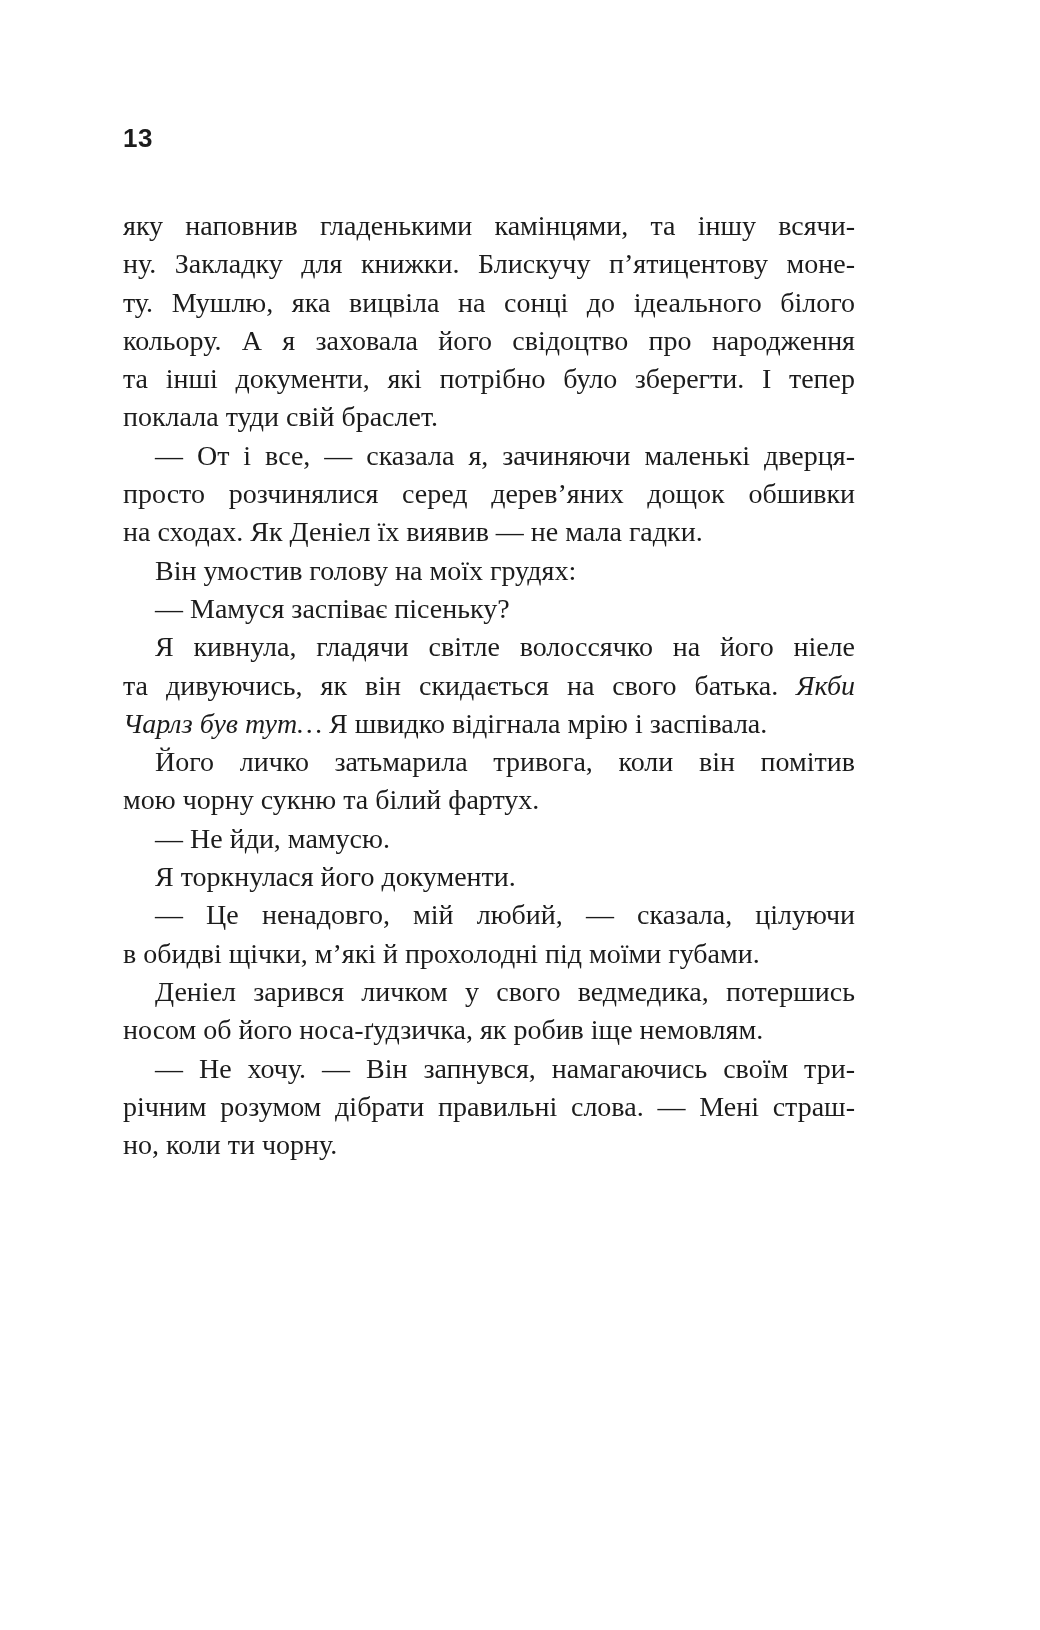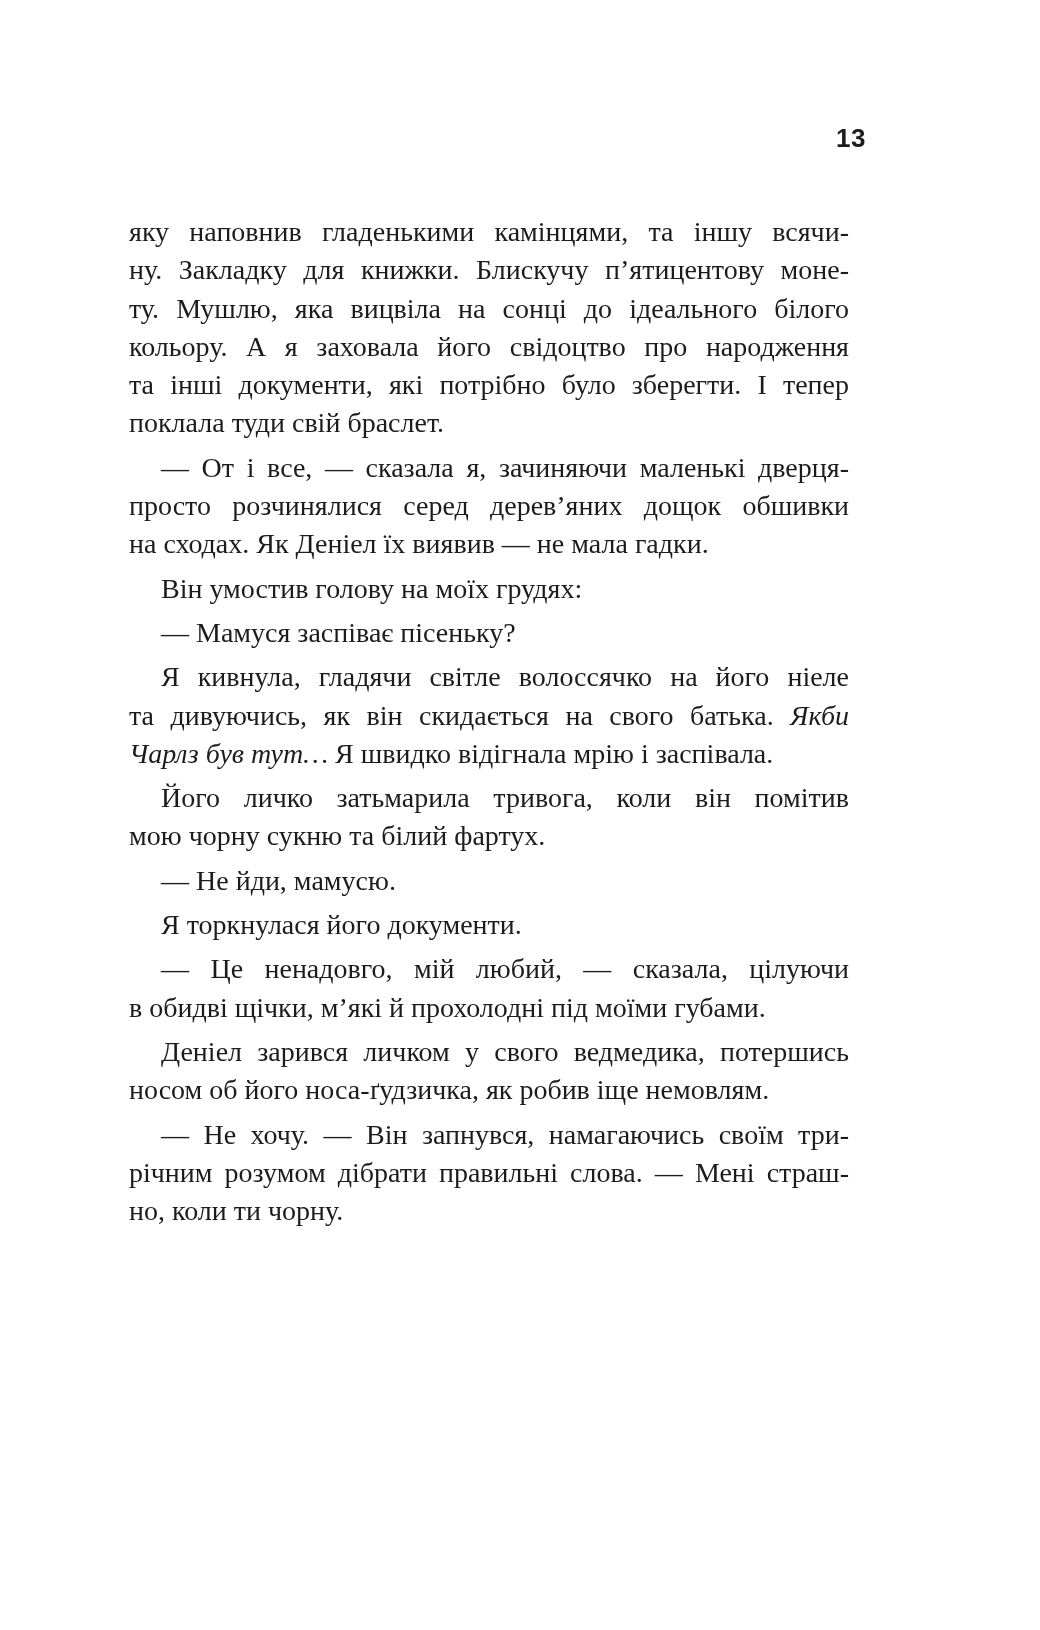--- a/index.html
+++ b/index.html
@@ -10,42 +10,42 @@
   .page {
     position: relative;
     width: 1040px;
     height: 1630px;
     background: #ffffff;
     overflow: hidden;
   }
   .folio {
     position: absolute;
     top: 124px;
-    left: 134px;
+    left: 123px;
     width: 732px;
-    text-align: right;
+    text-align: left;
     font-family: "Liberation Sans", sans-serif;
     font-weight: 600;
     font-size: 26px;
     line-height: 28px;
     color: #1c1c1c;
     letter-spacing: 0.5px;
   }
   .text-block {
     position: absolute;
     top: 207px;
     left: 123px;
     width: 732px;
     font-family: "Liberation Serif", "DejaVu Serif", serif;
     font-size: 28px;
     line-height: 38.3px;
     color: #1c1c1c;
   }
   .para {
-    margin: 6px;
+    margin: 0;
     padding: 0;
   }
   .line {
     text-align: justify;
     text-align-last: justify;
     white-space: normal;
     overflow: hidden;
   }
   .line.last {
     text-align-last: left;

